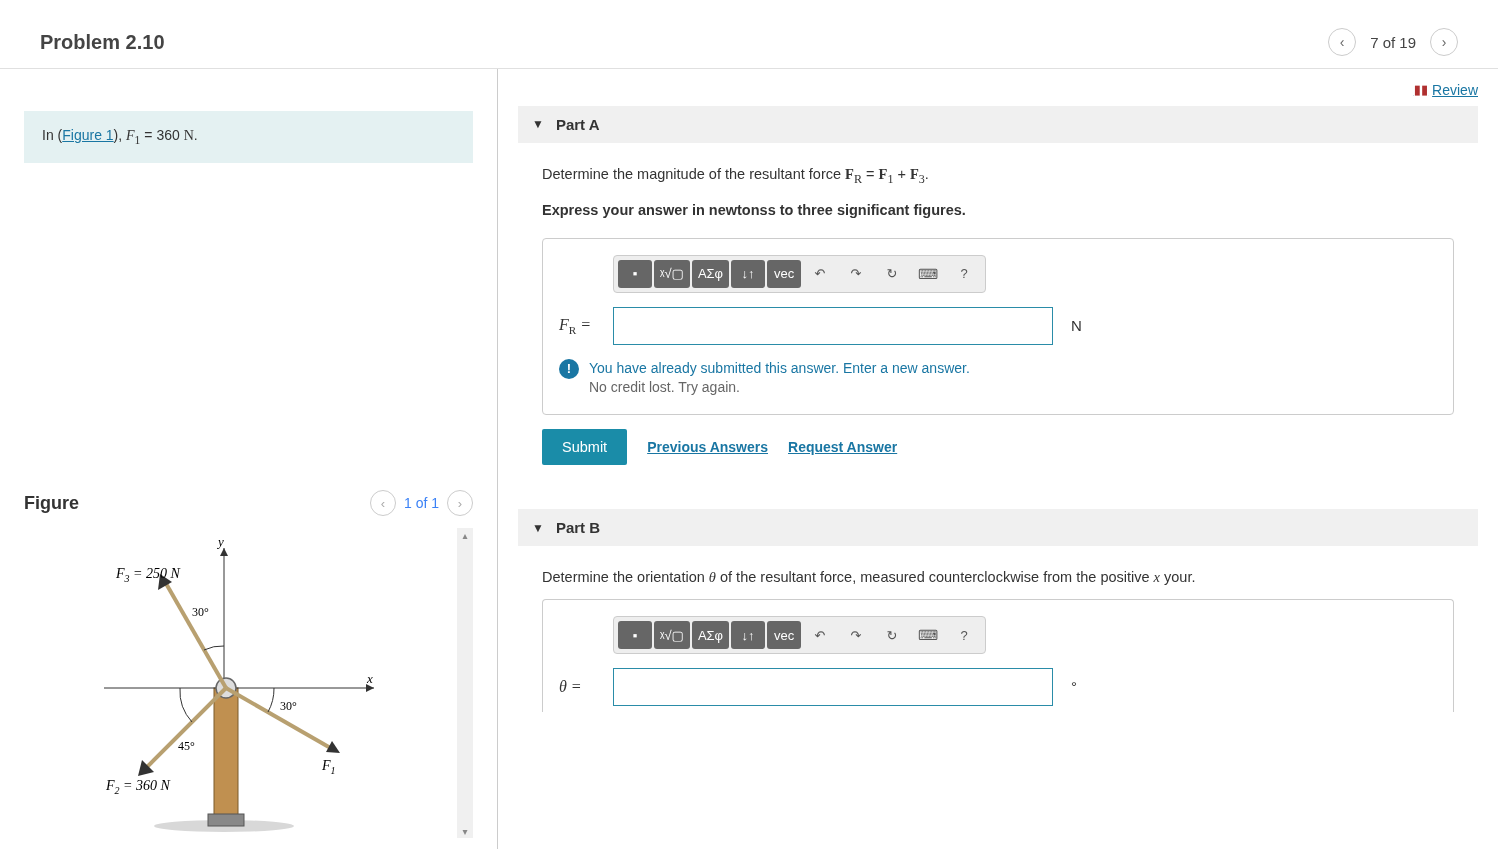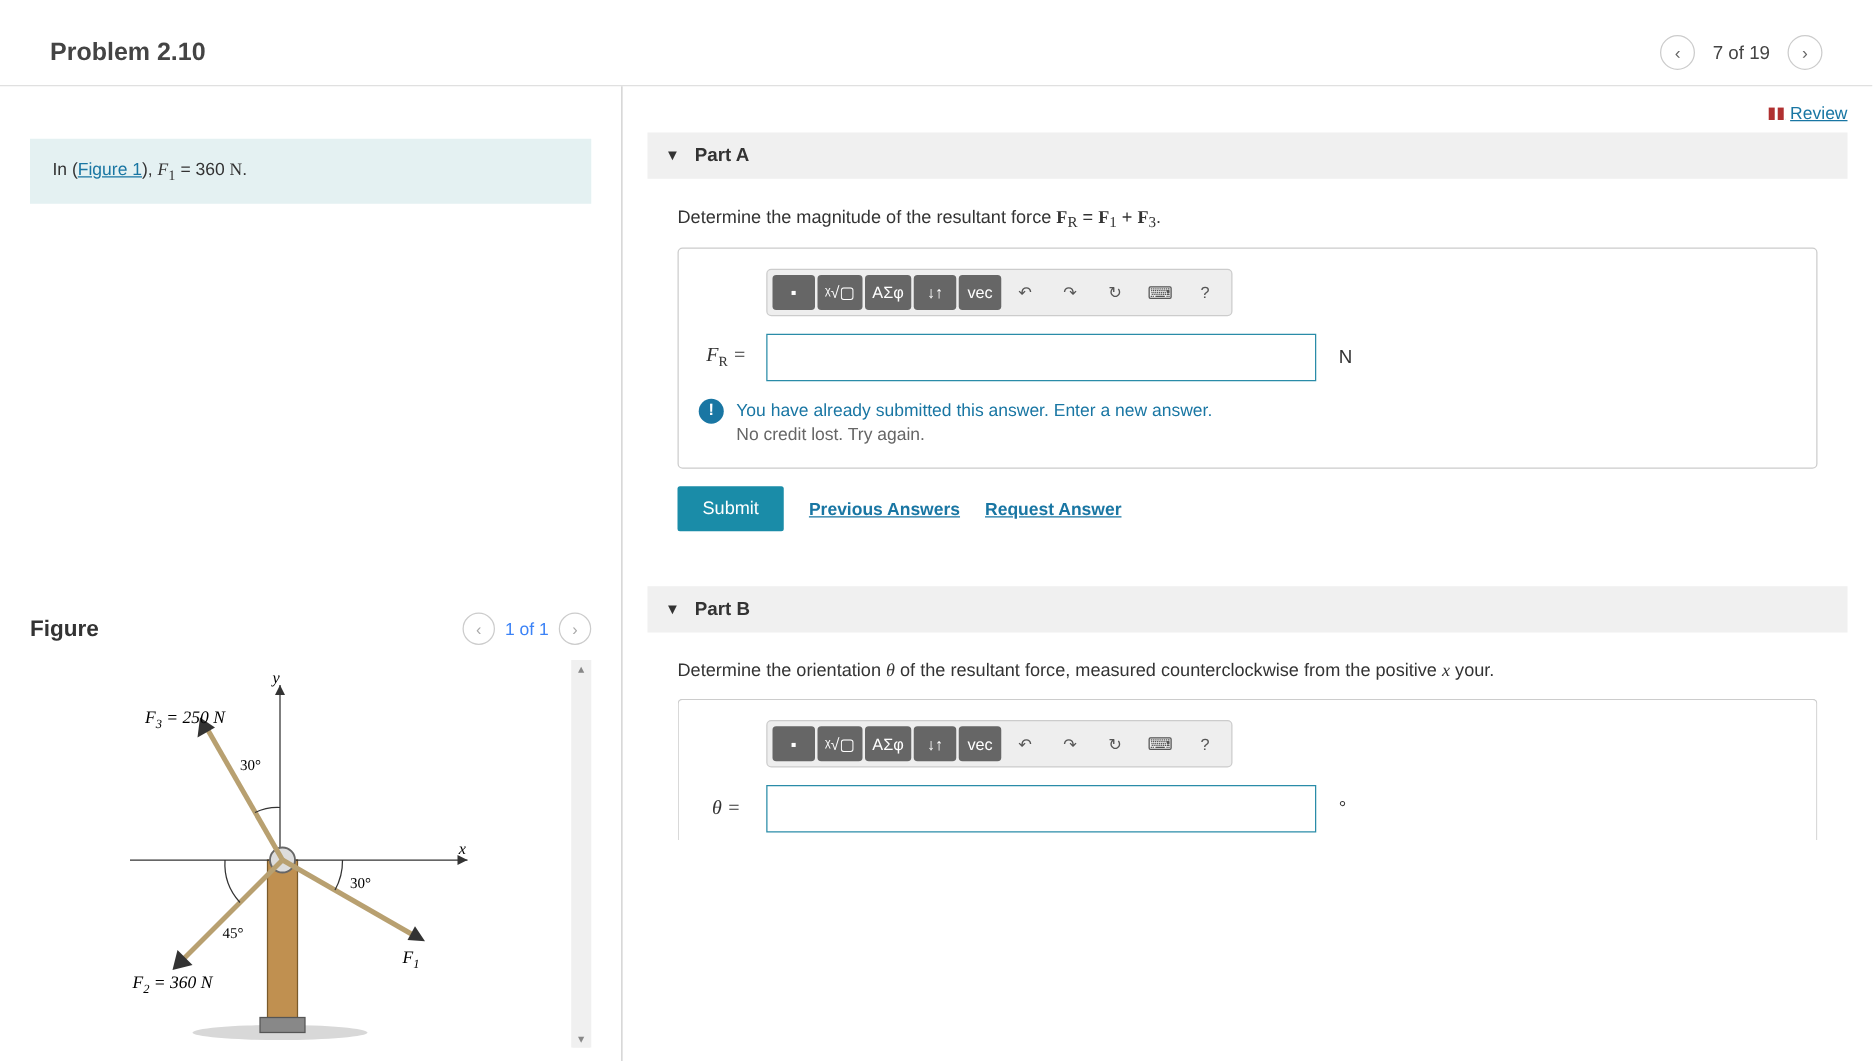--- a/index.html
+++ b/index.html
@@ -31,21 +31,21 @@
 .part-title { font-weight: bold; font-size: 15px; }
 .part-body { padding: 20px 24px; font-size: 14.5px; line-height: 1.6; color: #333; }
 .prompt-text { margin-bottom: 10px; }
 .prompt-instruction { font-weight: bold; margin-bottom: 16px; }
 .answer-panel { border: 1px solid #ccc; border-radius: 4px; padding: 16px; }
 .toolbar { background: #eee; border: 1px solid #ccc; border-radius: 4px; display: inline-flex; padding: 3px; gap: 0; margin-bottom: 14px; margin-left: 54px; }
 .tool-btn { background: #666; color: #fff; border: none; border-radius: 3px; margin: 1px; height: 28px; min-width: 34px; padding: 0 6px; font-size: 13px; display: flex; align-items: center; justify-content: center; cursor: pointer; }
 .tool-btn.light { background: transparent; color: #555; }
 .tool-btn.light.keyb { font-size: 14px; }
 .answer-row { display: flex; align-items: center; gap: 10px; }
-.answer-label { font-family: 'Times New Roman', serif; font-style: italic; font-size: 16px; min-width: 44px; text-align: center; }
+.answer-label { font-family: 'Times New Roman', serif; font-style: italic; font-size: 16px; min-width: 44px; text-align: left; }
 .answer-label sub { font-size: 0.7em; font-style: normal; }
 .answer-input { flex: 1; max-width: 440px; height: 38px; border: 1px solid #2a8ca8; padding: 4px 8px; font-size: 15px; }
 .answer-unit { font-size: 15px; margin-left: 8px; }
 .feedback { display: flex; align-items: flex-start; gap: 10px; margin-top: 14px; color: #1976a3; font-size: 14px; }
 .feedback-icon { width: 20px; height: 20px; background: #1976a3; color: #fff; border-radius: 50%; display: flex; align-items: center; justify-content: center; font-weight: bold; font-size: 13px; flex-shrink: 0; }
 .feedback-text { line-height: 1.4; }
 .feedback-sub { color: #666; }
 .actions { margin-top: 14px; display: flex; align-items: center; gap: 20px; }
 .submit-btn { background: #1a8ca8; color: #fff; border: none; padding: 10px 20px; font-size: 14.5px; cursor: pointer; border-radius: 2px; }
 .action-link { color: #1976a3; font-weight: bold; text-decoration: underline; font-size: 14px; cursor: pointer; }
@@ -132,20 +132,21 @@
 
     <div class="part-section">
       <div class="part-header">
         <span class="part-toggle">▼</span>
         <span class="part-title">Part A</span>
       </div>
       <div class="part-body">
         <div class="prompt-text">
           <span>Determine the magnitude of the resultant force </span><span class="serif bold">F</span><sub class="serif">R</sub><span> = </span><span class="serif bold">F</span><sub class="serif">1</sub><span> + </span><span class="serif bold">F</span><sub class="serif">3</sub><span>.</span>
         </div>
+        <div class="prompt-instruction">Express your answer in newtonss to three significant figures.</div>
 
         <div class="answer-panel">
           <div class="toolbar">
             <button class="tool-btn">▪</button>
             <button class="tool-btn">ᵡ√▢</button>
             <button class="tool-btn">ΑΣφ</button>
             <button class="tool-btn">↓↑</button>
             <button class="tool-btn">vec</button>
             <button class="tool-btn light">↶</button>
             <button class="tool-btn light">↷</button>

